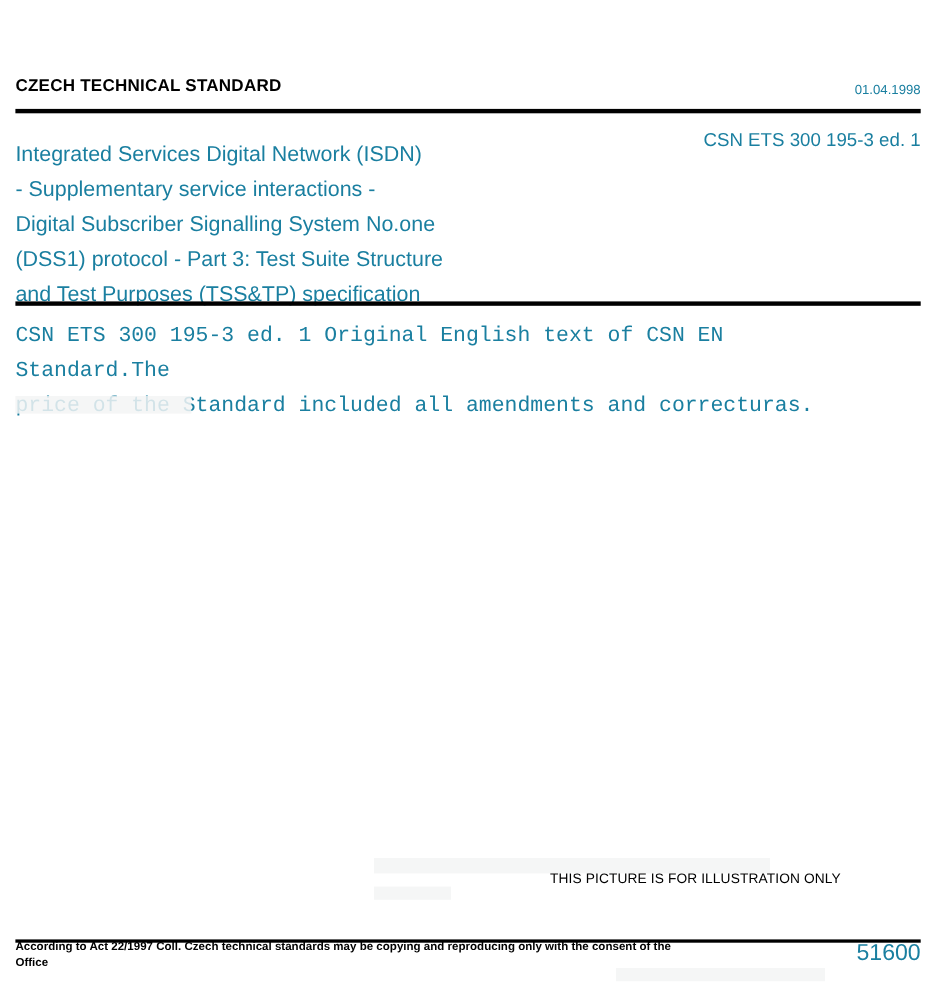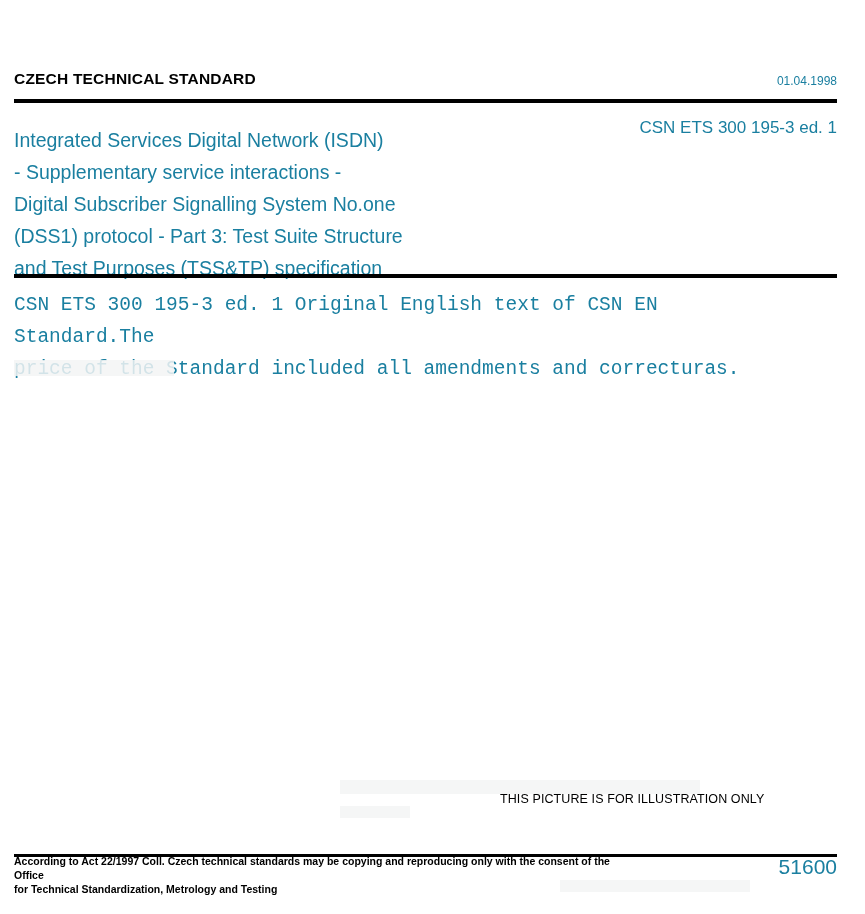--- a/index.html
+++ b/index.html
@@ -204,18 +204,17 @@
   <div class="ghost g3"></div>
   <div class="ghost g4"></div>
 
   <div class="illustration-note">THIS PICTURE IS FOR ILLUSTRATION ONLY</div>
 
   <div class="rule-bottom"></div>
 
   <div class="footer">
     <div class="footer-note">
       <div>According to Act 22/1997 Coll. Czech technical standards may be copying and reproducing only with the consent of the Office</div>
-      <div>for Technical Standardization, Metrology and Testing</div>
     </div>
     <div class="footer-code">51600</div>
   </div>
 
 </div>
 
 </body></html>

